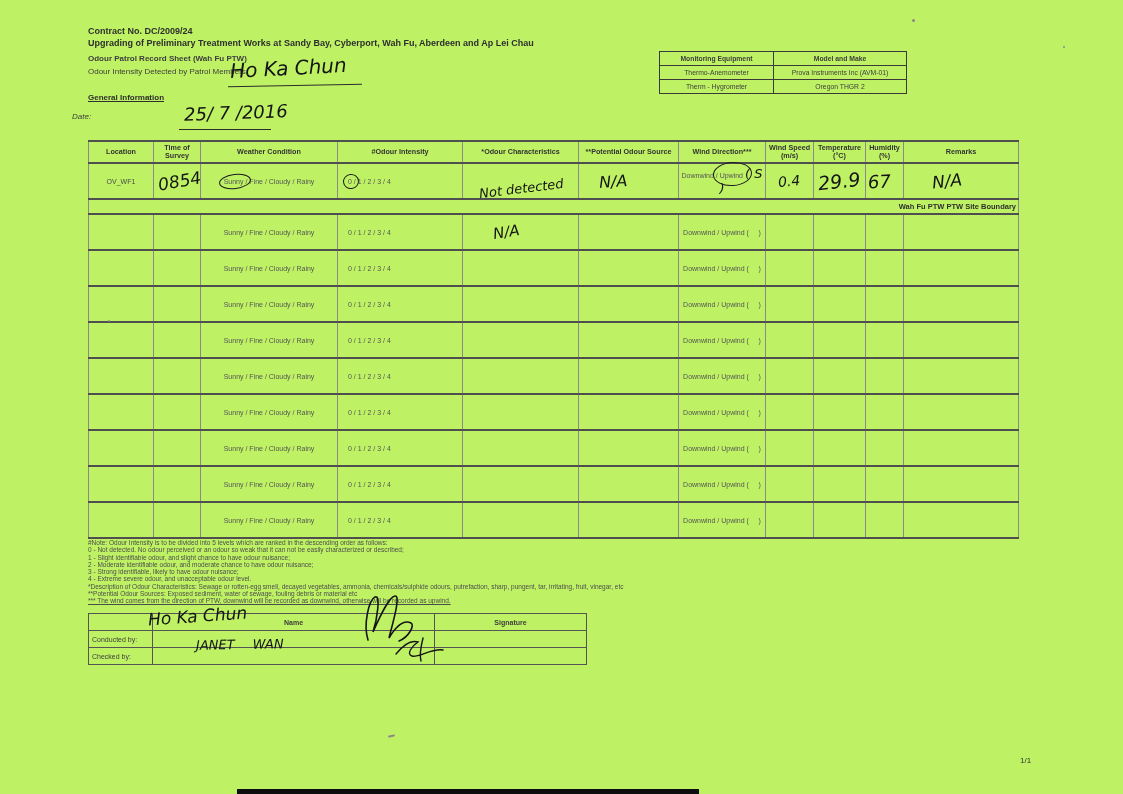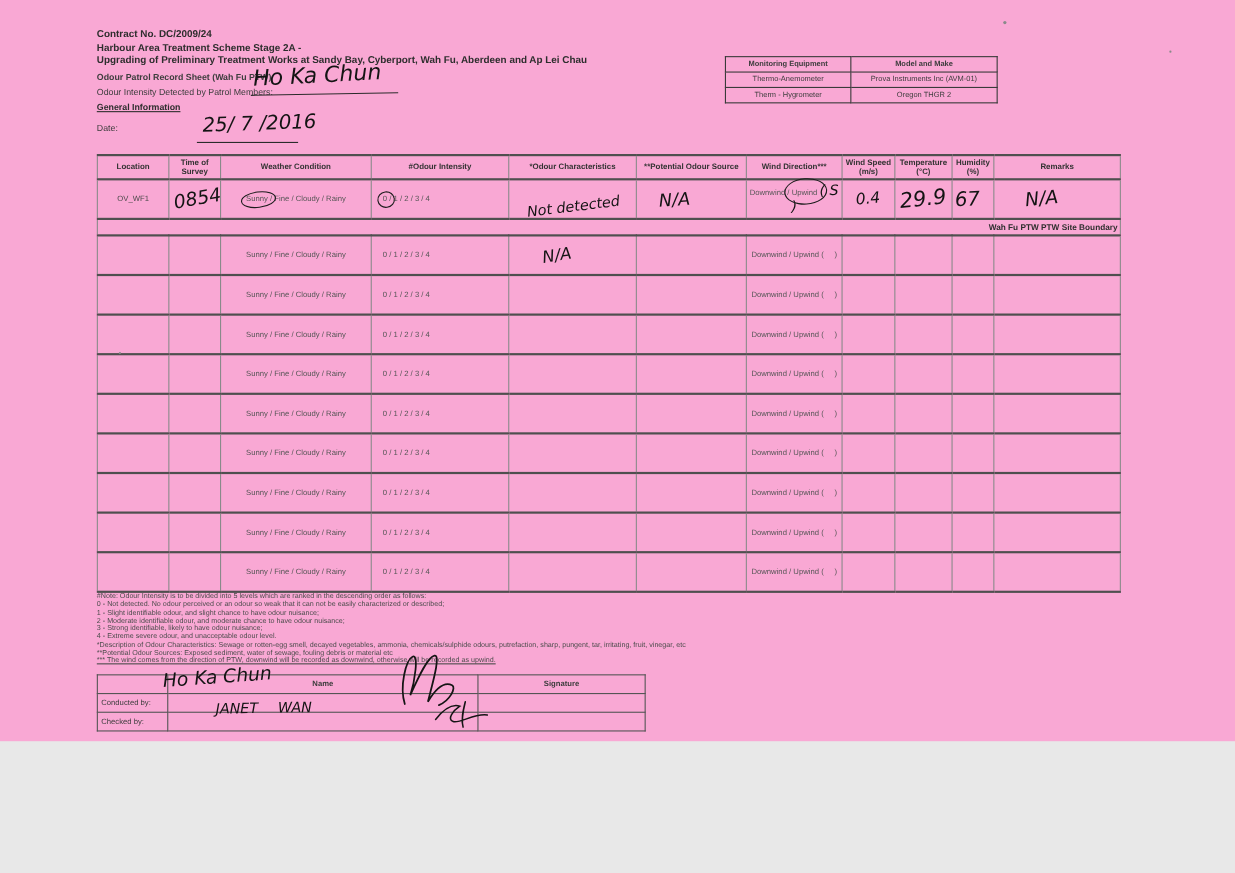--- a/index.html
+++ b/index.html
@@ -1,26 +1,26 @@
 <!DOCTYPE html>
 <html><head>
 <meta charset="utf-8">
 <style>
   html,body{margin:0;padding:0;background:#e8e8e8;}
-  #doc{position:relative;width:1123px;height:674px;background:#f9a8d4;overflow:hidden;
+  #doc{position:relative;width:1123px;height:794px;background:#bef264;overflow:hidden;
        font-family:"Liberation Sans",sans-serif;color:#3a3a3a;}
 
   
   .hdr{position:absolute;left:88px;top:26px;width:560px;}
   .hdr .h-bold{font-size:9px;font-weight:bold;color:#2e2e2e;line-height:11.5px;}
   .hdr .h-sub{font-size:8px;font-weight:600;color:#3d3d3d;margin-top:4px;line-height:11px;}
   .hdr .h-line{font-size:8px;color:#3d3d3d;margin-top:2px;line-height:11px;}
   .gen-info{position:absolute;left:88px;top:93px;font-size:8px;font-weight:bold;
             text-decoration:underline;color:#2e2e2e;}
-  .date-lab{position:absolute;left:88px;top:112px;font-size:8px;color:#3d3d3d;}
+  .date-lab{position:absolute;left:72px;top:112px;font-size:8px;color:#3d3d3d;font-style:italic;}
 
   
   .hw{font-family:"DejaVu Sans",sans-serif;font-style:italic;color:#141414;}
   .hw-abs{position:absolute;white-space:nowrap;}
   .hw-patrol{left:230px;top:56px;font-size:20px;transform:rotate(-3deg);}
   .hw-date{left:184px;top:102px;font-size:18px;transform:rotate(-2deg);}
   .u-line{position:absolute;background:#2b2b2b;height:1px;}
   .u-patrol{left:228px;top:85px;width:134px;transform:rotate(-1deg);}
   .u-date{left:179px;top:129px;width:92px;}
 
@@ -77,21 +77,20 @@
   .scanbar{position:absolute;left:237px;top:789px;width:462px;height:5px;background:#0d0d0d;}
   .speck{position:absolute;background:#8a8a8a;border-radius:50%;}
 </style>
 </head>
 <body>
 
 <div id="doc">
 
   <div class="hdr">
     <div class="h-bold">Contract No. DC/2009/24</div>
-    <div class="h-bold">Harbour Area Treatment Scheme Stage 2A -</div>
     <div class="h-bold">Upgrading of Preliminary Treatment Works at Sandy Bay, Cyberport, Wah Fu, Aberdeen and Ap Lei Chau</div>
     <div class="h-sub">Odour Patrol Record Sheet (Wah Fu PTW)</div>
     <div class="h-line">Odour Intensity Detected by Patrol Members:</div>
   </div>
   <span class="hw hw-abs hw-patrol">Ho Ka Chun</span>
   <div class="u-line u-patrol"></div>
 
   <div class="gen-info">General Information</div>
   <div class="date-lab">Date:</div>
   <span class="hw hw-abs hw-date">25/ 7 /2016</span>

